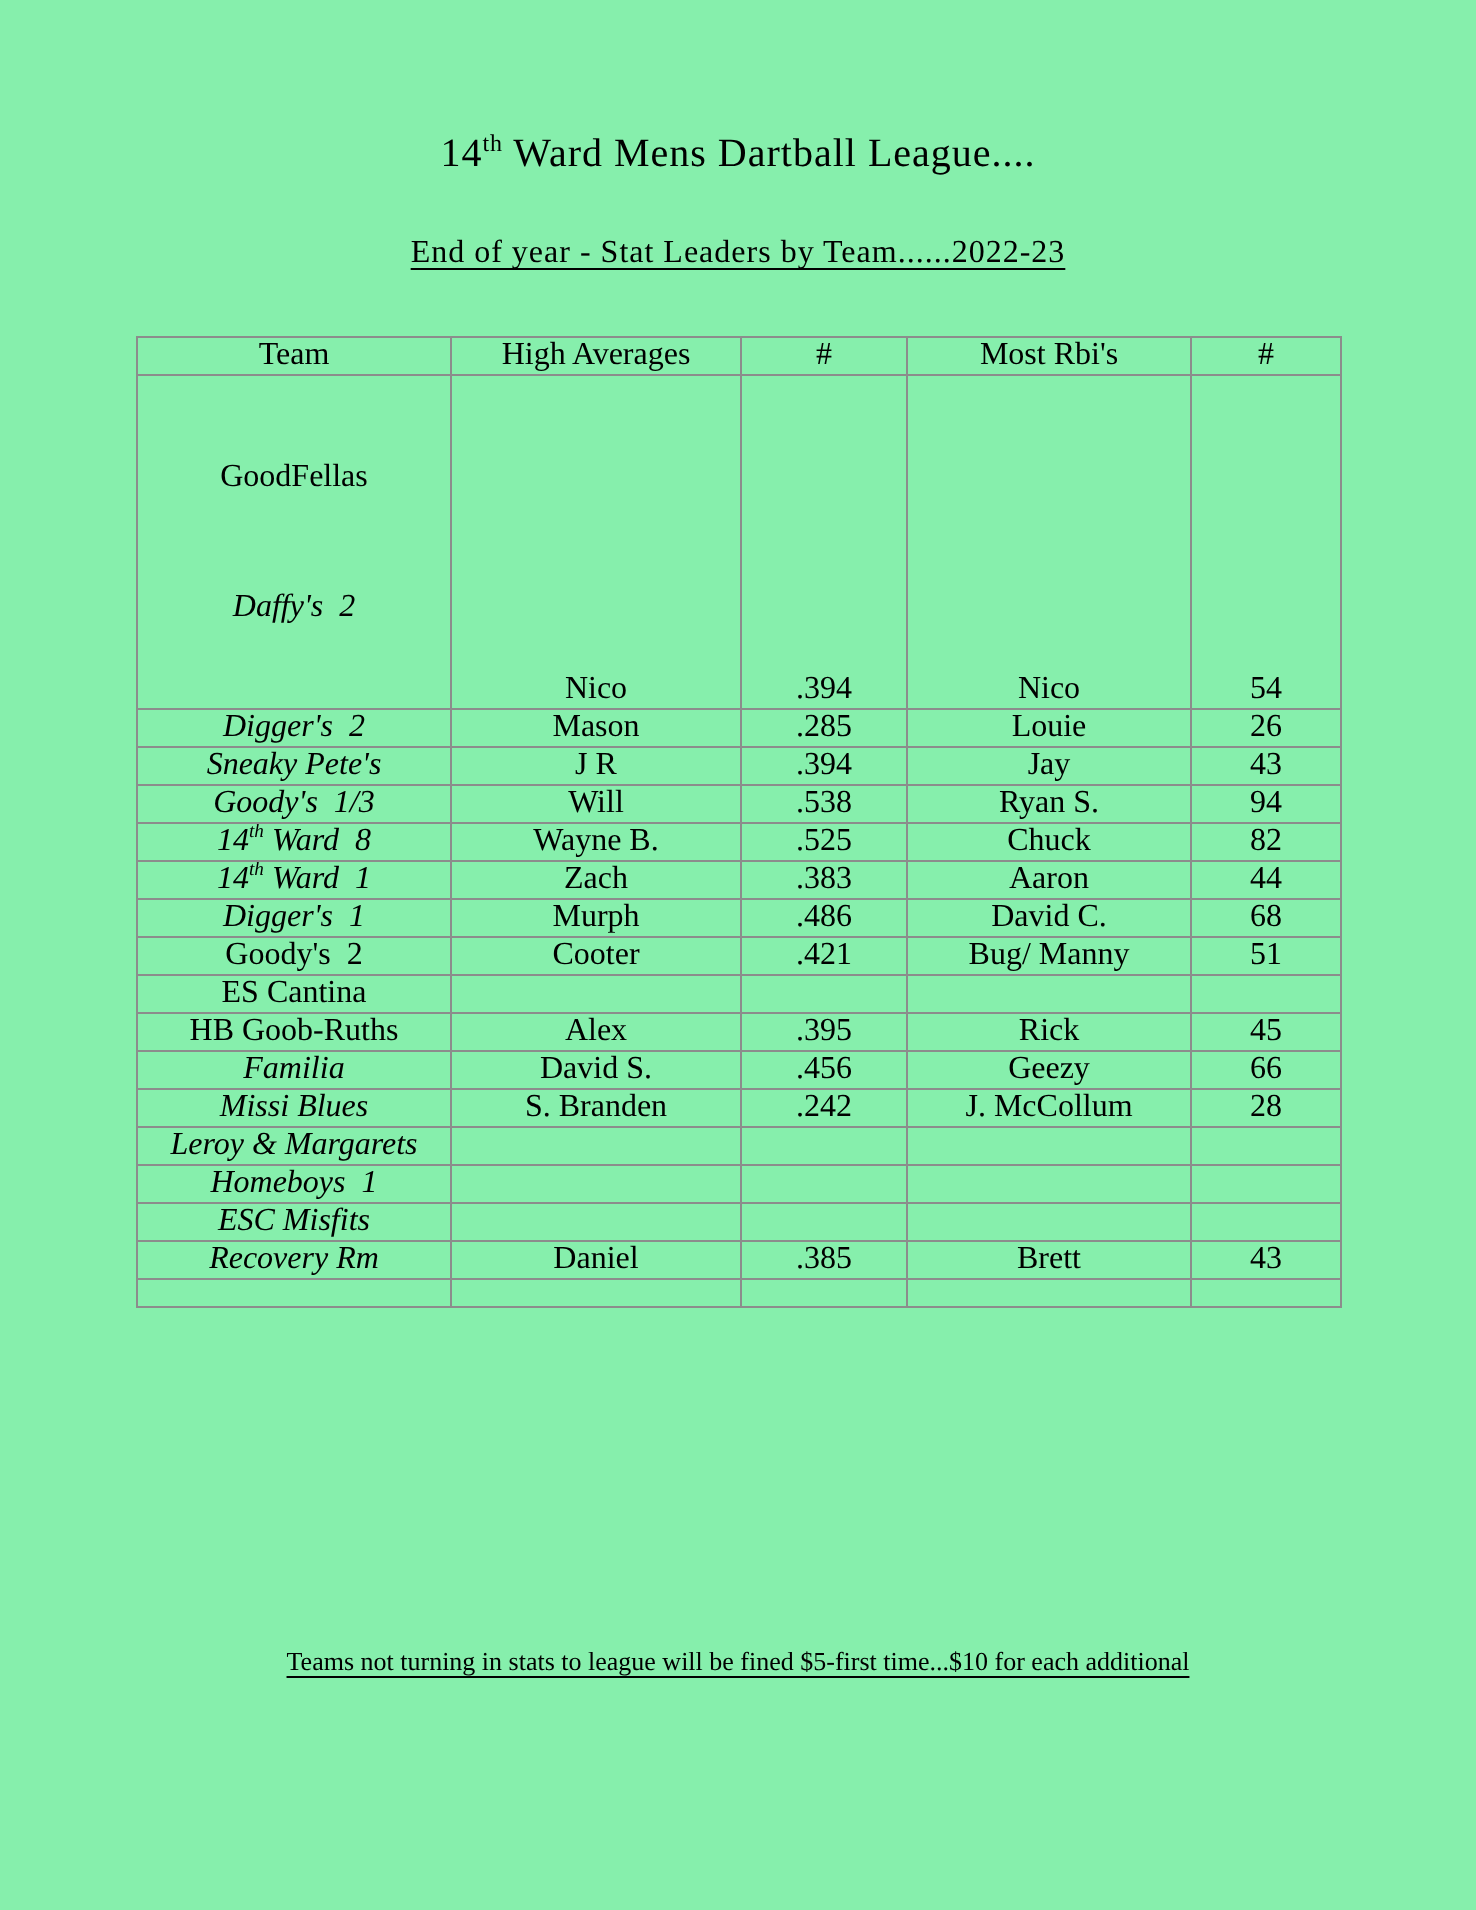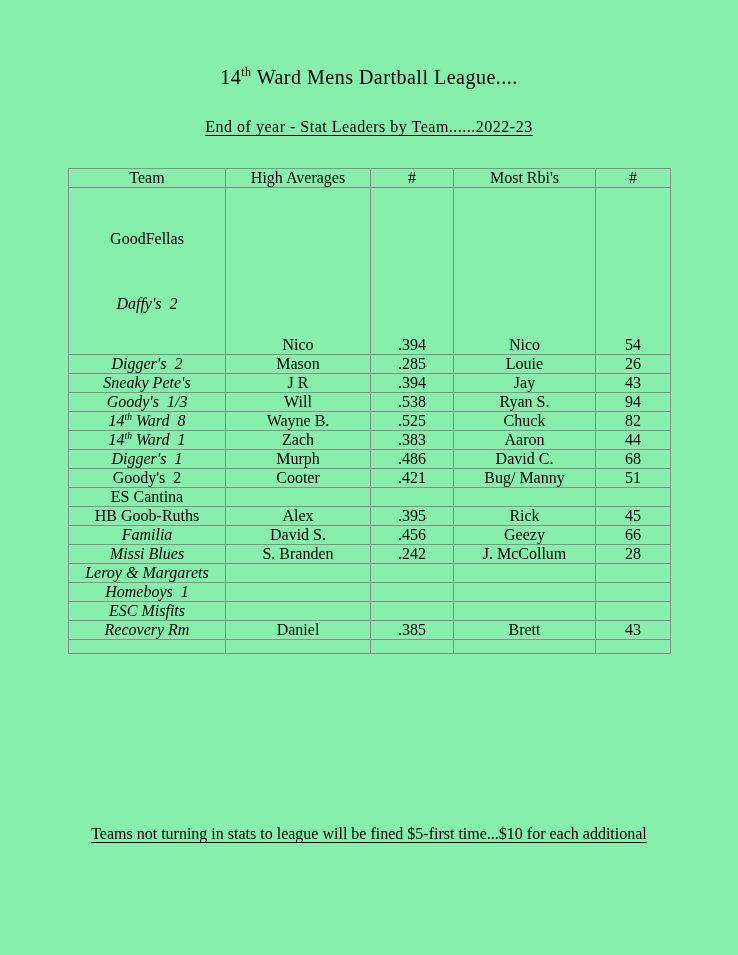--- a/index.html
+++ b/index.html
@@ -52,21 +52,21 @@
   table.stats tr.tall { height: 87px; }
   table.stats tr.tall td { vertical-align: bottom; }
   .team-line { height: 29px; line-height: 29px; }
   .italic { font-style: italic; }
   .footer {
     position: absolute;
     top: 822px; left: 50%;
     transform: translateX(-50%);
     width: 620px;
     text-align: center;
-    font-size: 16px;
+    font-size: 13px;
     line-height: 1.45;
     text-decoration: underline;
     text-underline-offset: 3px;
   }
 </style>
 </head>
 <body>
 
 <div class="page">
 

